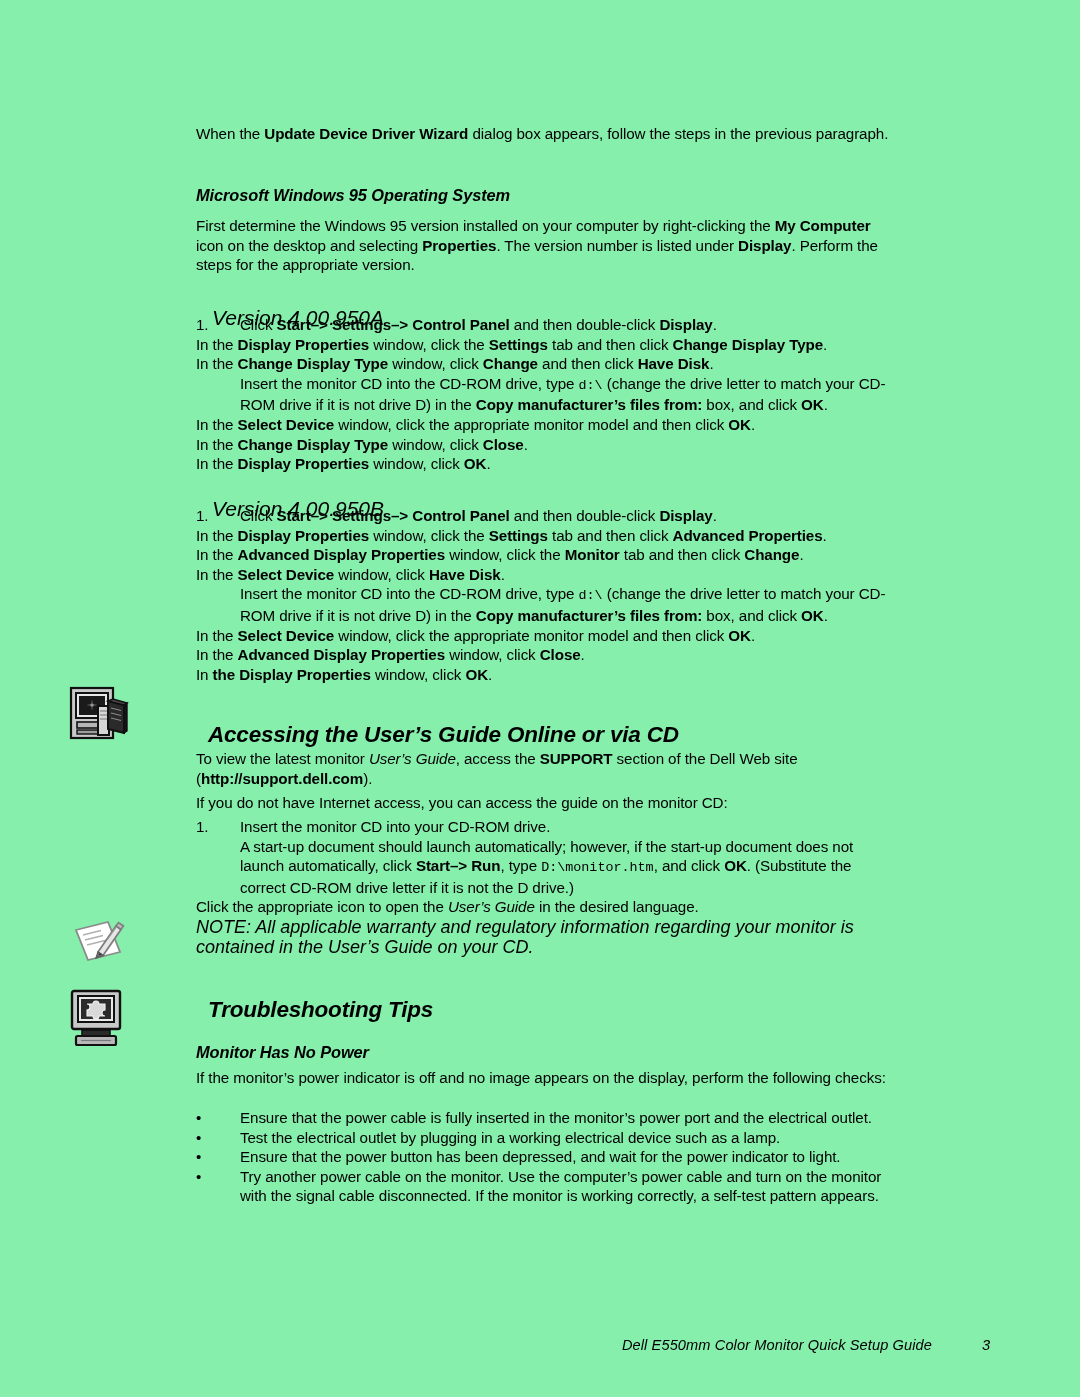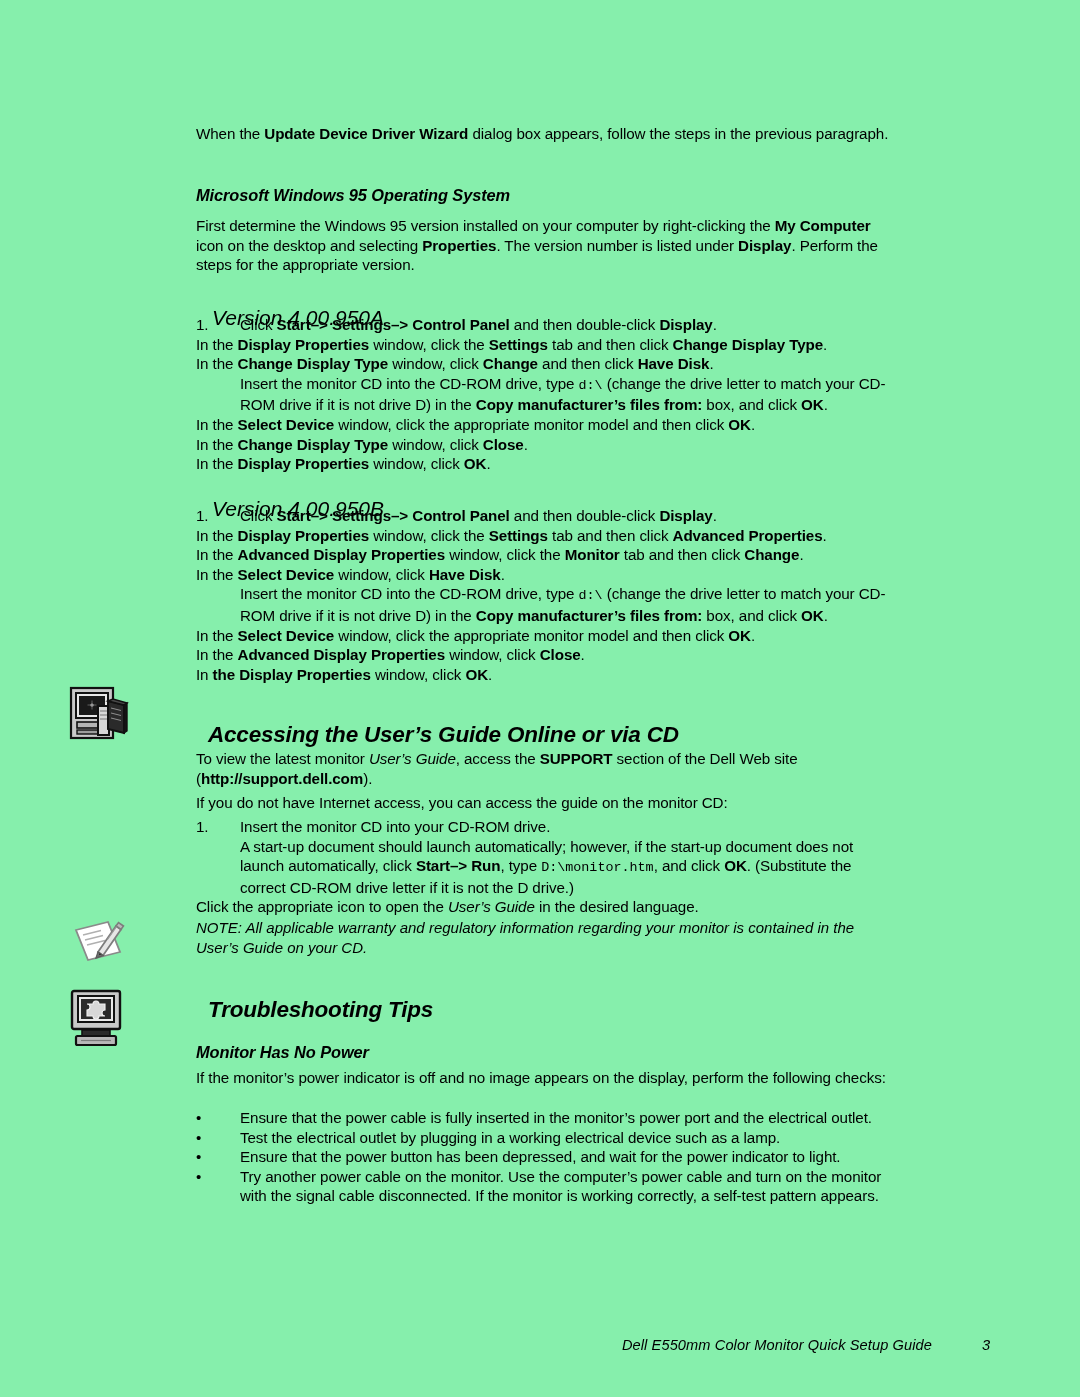--- a/index.html
+++ b/index.html
@@ -57,21 +57,21 @@
     letter-spacing: -0.1px;
     margin: 0;
   }
   .verlabel {
     font-size: 21px;
     font-style: italic;
     line-height: 19.6px;
     margin: 16px;
   }
   .note {
-    font-size: 15px;
+    font-size: 18px;
     font-style: italic;
     line-height: 19.6px;
     margin: 0;
   }
 
   
   .hang {
     padding-left: 44px;
     text-indent: -44px;
   }

